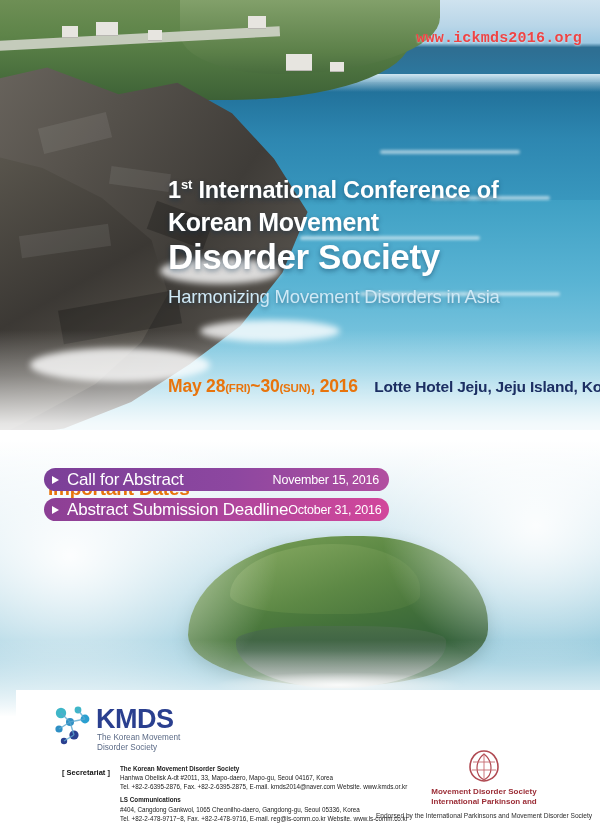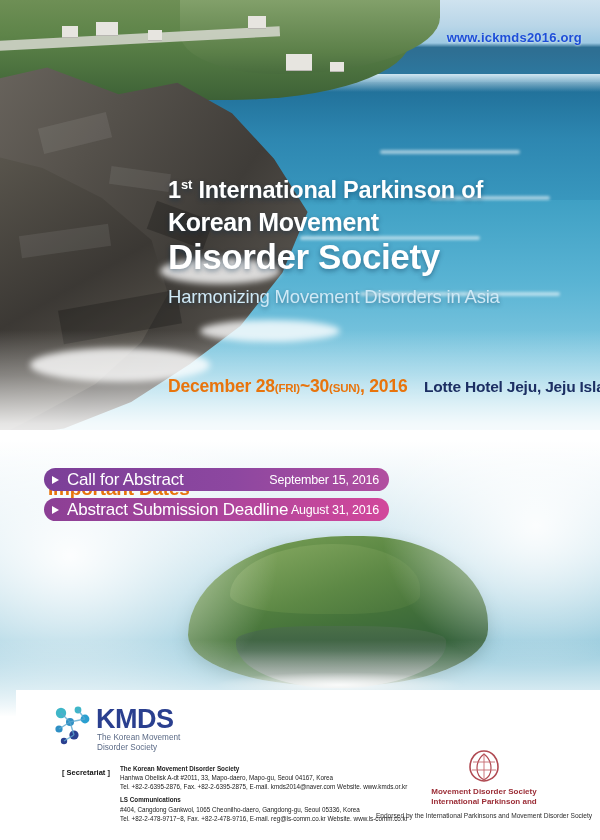--- a/index.html
+++ b/index.html
@@ -122,25 +122,26 @@
     position: absolute;
     left: 0; top: 330px;
     width: 600px; height: 130px;
     background: linear-gradient(to bottom, rgba(255,255,255,0) 0%, rgba(255,255,255,0.35) 35%, rgba(255,255,255,0.85) 72%, #ffffff 100%);
   }
 
   
   .site-url {
     position: absolute;
     right: 18px; top: 30px;
-    font-size: 13px;
-    font-weight: bold;
-    color: #1d4ed8;
+    font-size: 15px;
+    font-weight: bold;
+    color: #ef4444;
     letter-spacing: .2px;
     text-shadow: 0 1px 2px rgba(255,255,255,0.5);
+    font-family: Liberation Mono, monospace;
   }
 
   
   .title-wrap {
     position: absolute;
     left: 168px; top: 178px;
     width: 420px;
     color: #ffffff;
     text-shadow: 0 2px 5px rgba(0,40,70,0.45);
   }
@@ -421,54 +422,54 @@
     <div class="wave-line" style="left:300px; top:236px; width:180px;"></div>
     <div class="wave-line" style="left:360px; top:292px; width:200px;"></div>
 
     <div class="photo-fade"></div>
   </div>
 
   <div class="site-url">www.ickmds2016.org</div>
 
   <div class="title-wrap">
     <div class="title-line1">
-      <span>1</span><sup>st</sup><span> International Parkinson of</span>
+      <span>1</span><sup>st</sup><span> International Conference of</span>
     </div>
     <div class="title-line2">Korean Movement</div>
     <div class="title-line3">Disorder Society</div>
     <div class="subtitle">Harmonizing Movement Disorders in Asia</div>
   </div>
 
   <div class="datevenue">
-    <span class="date-txt"><span>December 28</span><span class="sm">(FRI)</span><span>~30</span><span class="sm">(SUN)</span><span>, 2016</span></span>
+    <span class="date-txt"><span>May 28</span><span class="sm">(FRI)</span><span>~30</span><span class="sm">(SUN)</span><span>, 2016</span></span>
     <span class="venue-txt">Lotte Hotel Jeju, Jeju Island, Korea</span>
   </div>
 
   <div class="photo-bottom">
     <div class="bwater"></div>
     <div class="island"></div>
     <div class="island-ridge"></div>
     <div class="island-cliff"></div>
     <div class="island-shore"></div>
     <div class="mist-left"></div>
     <div class="mist-right"></div>
     <div class="bottom-fade"></div>
   </div>
 
   <div class="dates-head">Important Dates</div>
   <div class="dates-list">
     <div class="date-row row-0">
       <span class="tri"></span>
       <span class="lbl">Call for Abstract</span>
-      <span class="val">September 15, 2016</span>
+      <span class="val">November 15, 2016</span>
     </div>
     <div class="date-row row-1">
       <span class="tri"></span>
       <span class="lbl">Abstract Submission Deadline</span>
-      <span class="val">August 31, 2016</span>
+      <span class="val">October 31, 2016</span>
     </div>
   </div>
 
   <div class="footer">
 
     <div class="kmds-logo">
       <div class="kmds-mark">
         <svg viewBox="0 0 40 42" width="40" height="42" aria-hidden="true">
           <circle cx="9" cy="9" r="5.2" fill="#3fb6c8"></circle>
           <circle cx="26" cy="6" r="3.4" fill="#3fb6c8"></circle>

